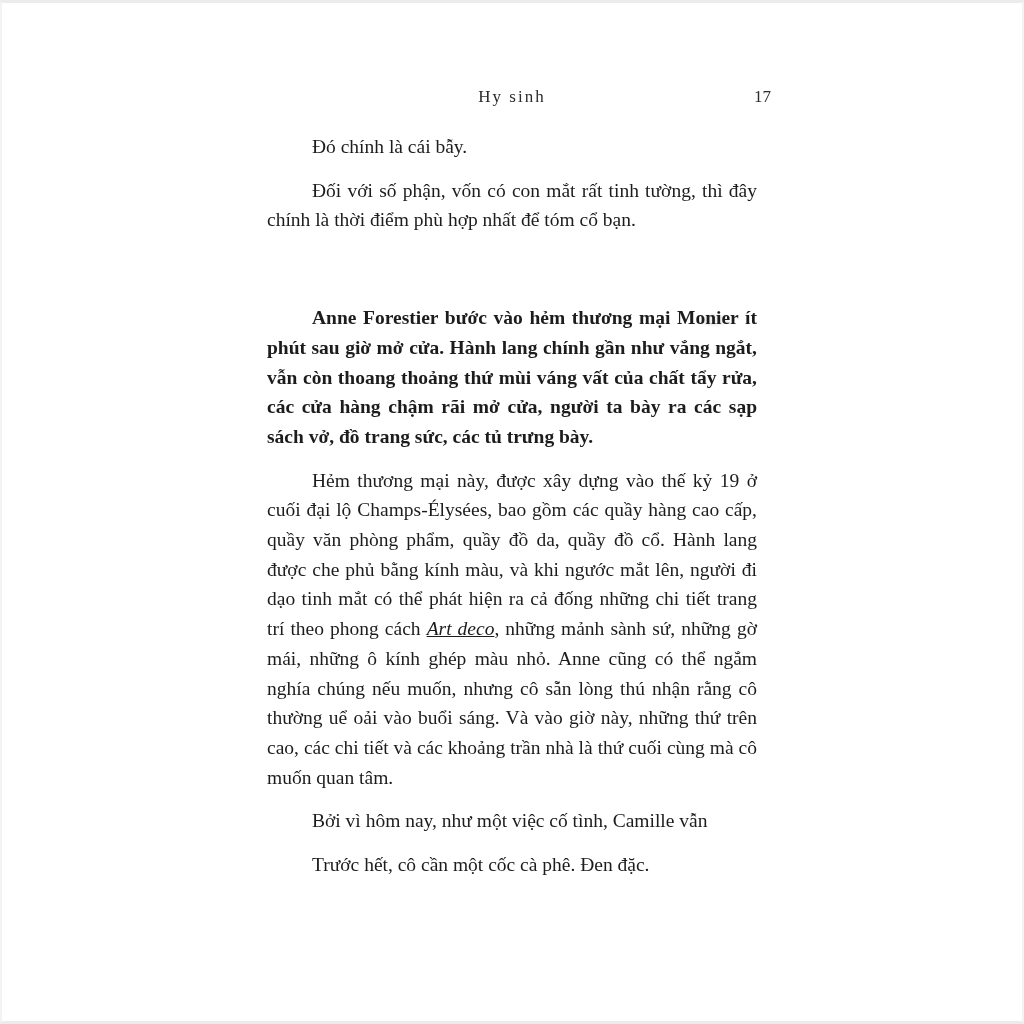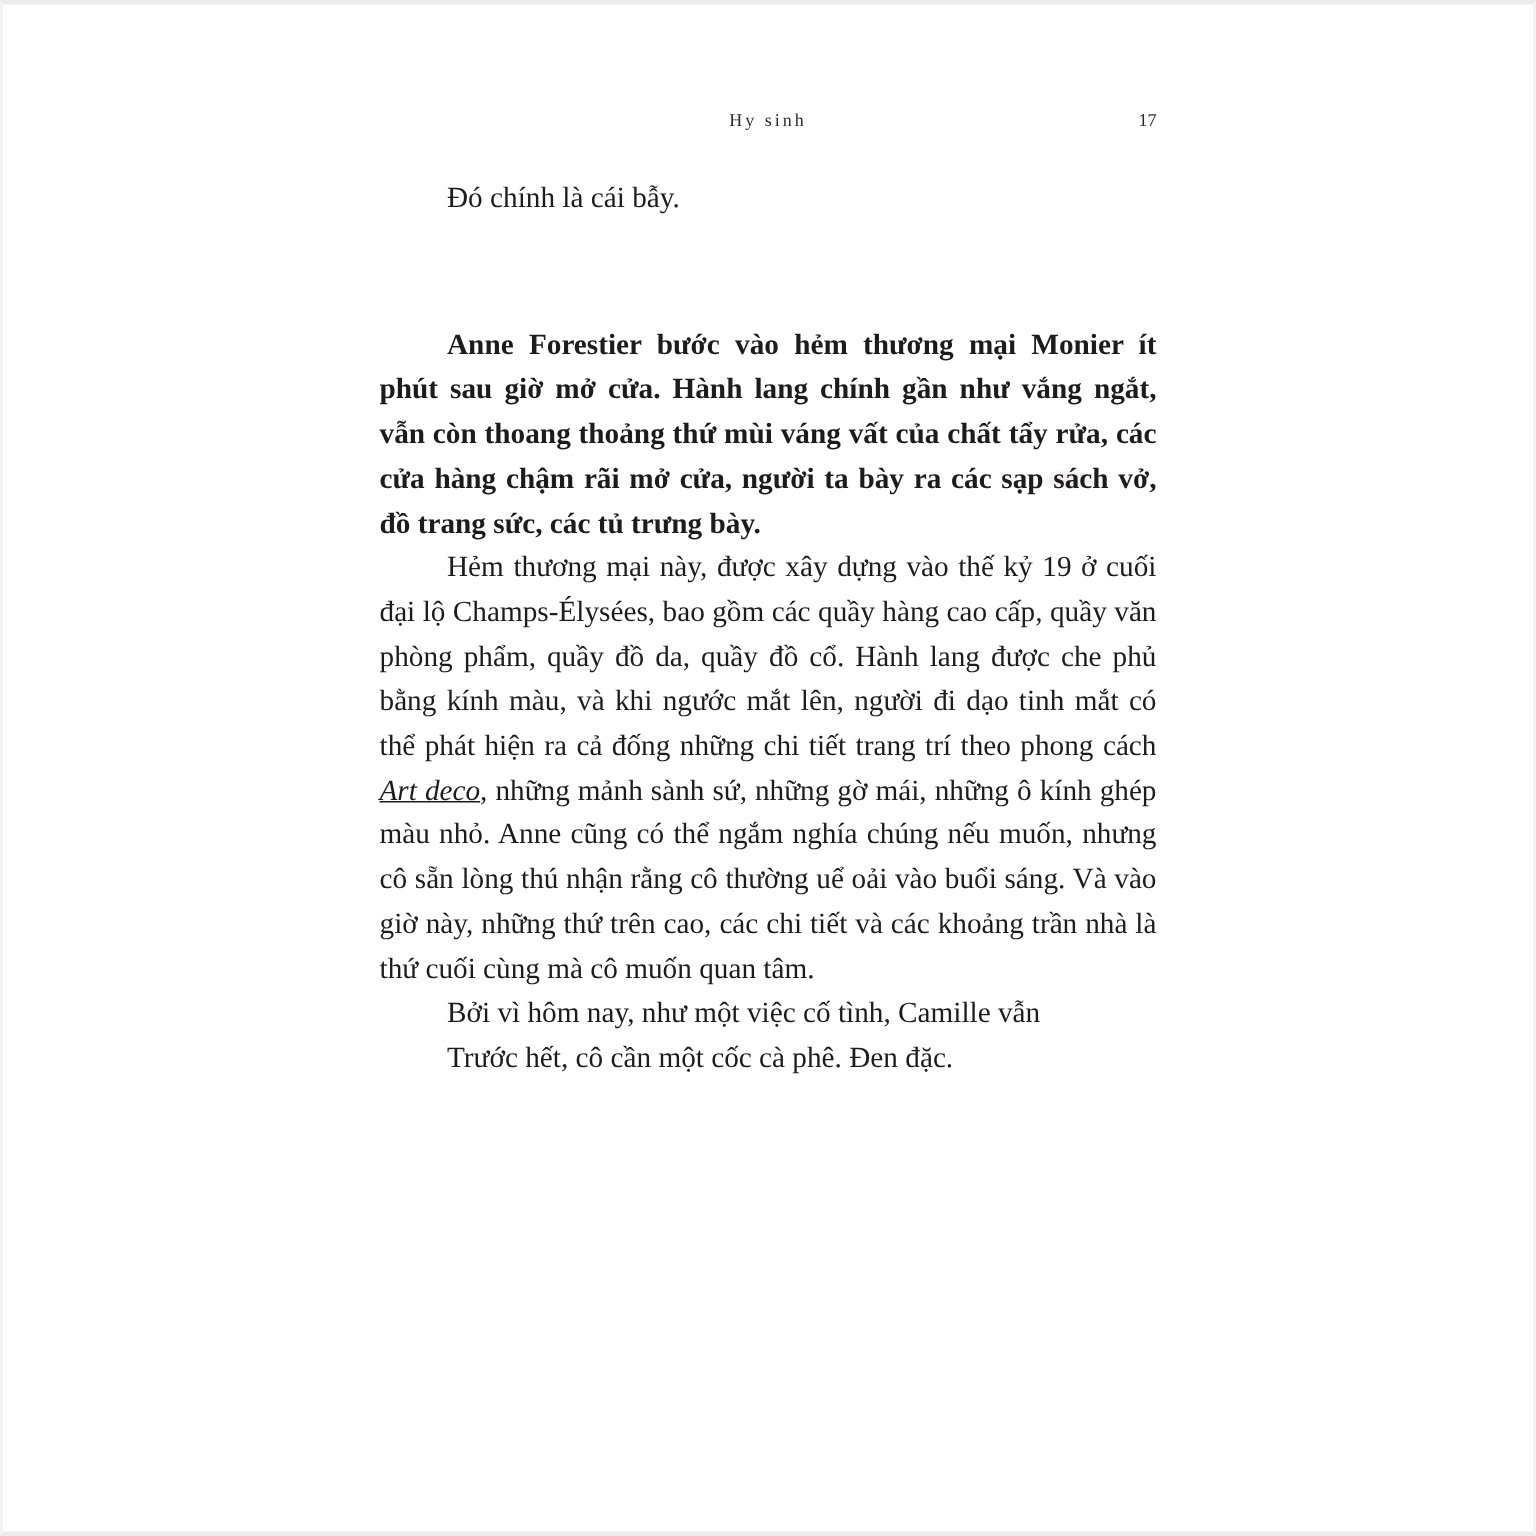--- a/index.html
+++ b/index.html
@@ -33,24 +33,24 @@
     top: 314px;
     width: 30px;
     height: 12px;
     background: #f1efef;
     border-radius: 50%;
     filter: blur(1px);
   }
   .page-header {
     position: absolute;
     left: 253px;
-    top: 73px;
+    top: 87px;
     width: 518px;
     height: 22px;
-    font-size: 12px;
+    font-size: 17px;
   }
   .running-title {
     position: absolute;
     left: 0;
     right: 0;
     top: 0;
     text-align: center;
     letter-spacing: 2px;
     color: #2c2c2c;
   }
@@ -64,21 +64,21 @@
     position: absolute;
     left: 253px;
     top: 118px;
     width: 518px;
     font-size: 19.5px;
     line-height: 29.7px;
     text-align: justify;
     color: #1c1c1c;
   }
   .para {
-    margin: 0;
+    margin: 14px;
     text-indent: 45px;
   }
   .para.space-before {
     margin-top: 68px;
     font-weight: bold;
   }
   .italic {
     font-style: italic;
     text-decoration: underline;
   }
@@ -90,18 +90,19 @@
   <div class="scan-frame"></div>
   <div class="scan-smudge"></div>
 
   <header class="page-header">
     <span class="running-title">Hy sinh</span>
     <span class="page-number">17</span>
   </header>
 
   <main class="text-block" id="text-block">
       <p class="para"><span>Đó chính là cái bẫy.</span></p>
+      <p class="para"><span>Đối với số phận, vốn có con mắt rất tinh tường, thì đây chính là thời điểm phù hợp nhất để tóm cổ bạn.</span></p>
       <p class="para space-before"><span>Anne Forestier bước vào hẻm thương mại Monier ít phút sau giờ mở cửa. Hành lang chính gần như vắng ngắt, vẫn còn thoang thoảng thứ mùi váng vất của chất tẩy rửa, các cửa hàng chậm rãi mở cửa, người ta bày ra các sạp sách vở, đồ trang sức, các tủ trưng bày.</span></p>
       <p class="para"><span>Hẻm thương mại này, được xây dựng vào thế kỷ 19 ở cuối đại lộ Champs-Élysées, bao gồm các quầy hàng cao cấp, quầy văn phòng phẩm, quầy đồ da, quầy đồ cổ. Hành lang được che phủ bằng kính màu, và khi ngước mắt lên, người đi dạo tinh mắt có thể phát hiện ra cả đống những chi tiết trang trí theo phong cách </span><span class="italic">Art deco</span><span>, những mảnh sành sứ, những gờ mái, những ô kính ghép màu nhỏ. Anne cũng có thể ngắm nghía chúng nếu muốn, nhưng cô sẵn lòng thú nhận rằng cô thường uể oải vào buổi sáng. Và vào giờ này, những thứ trên cao, các chi tiết và các khoảng trần nhà là thứ cuối cùng mà cô muốn quan tâm.</span></p>
       <p class="para"><span>Bởi vì hôm nay, như một việc cố tình, Camille vẫn</span></p>
       <p class="para"><span>Trước hết, cô cần một cốc cà phê. Đen đặc.</span></p>
     </main>
 </div>
 
 </body></html>

